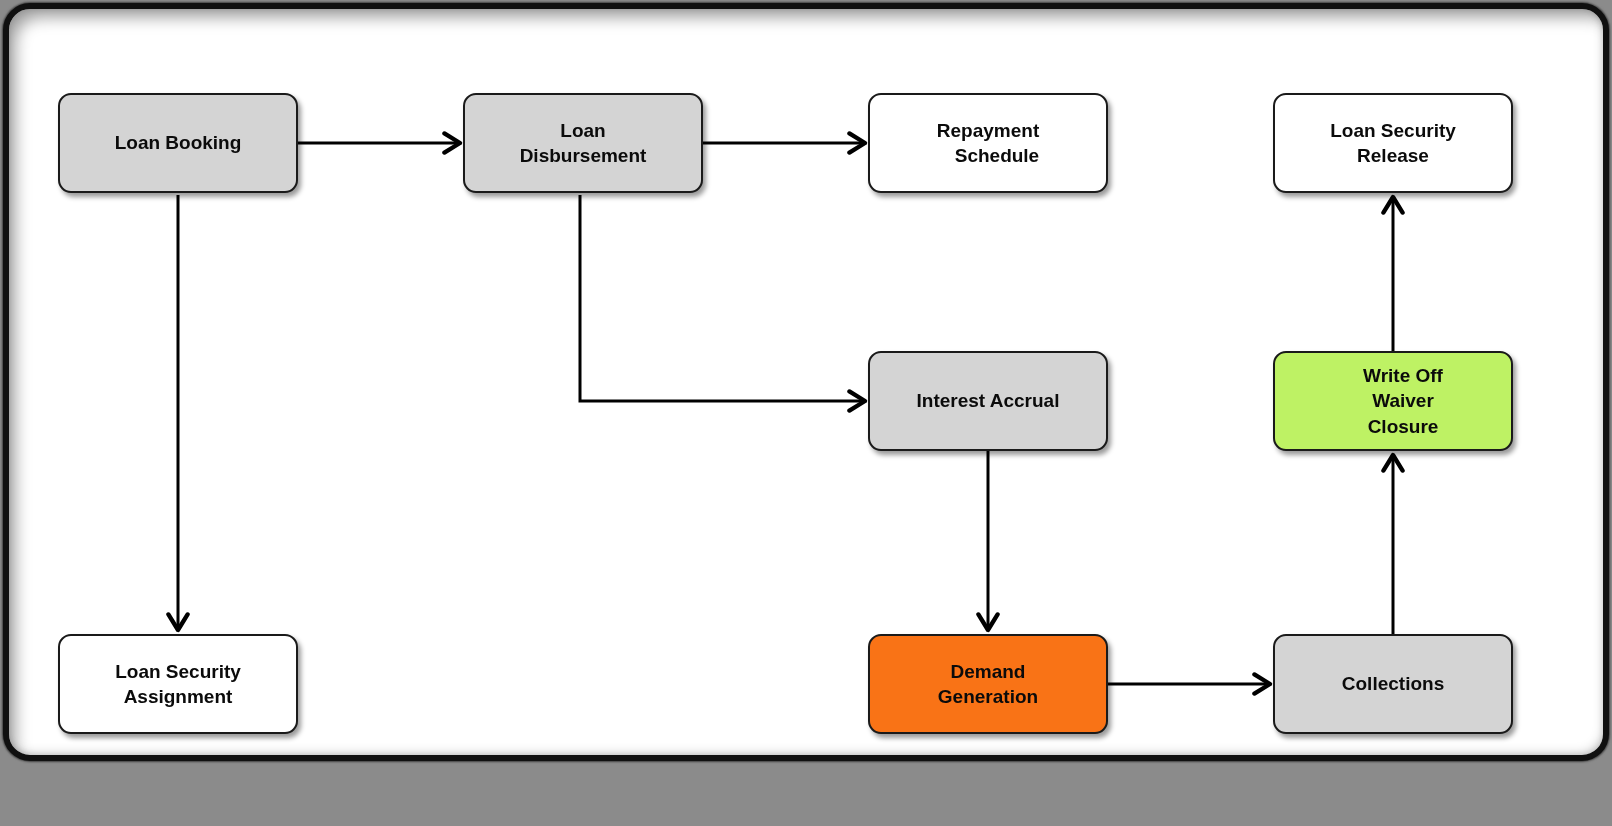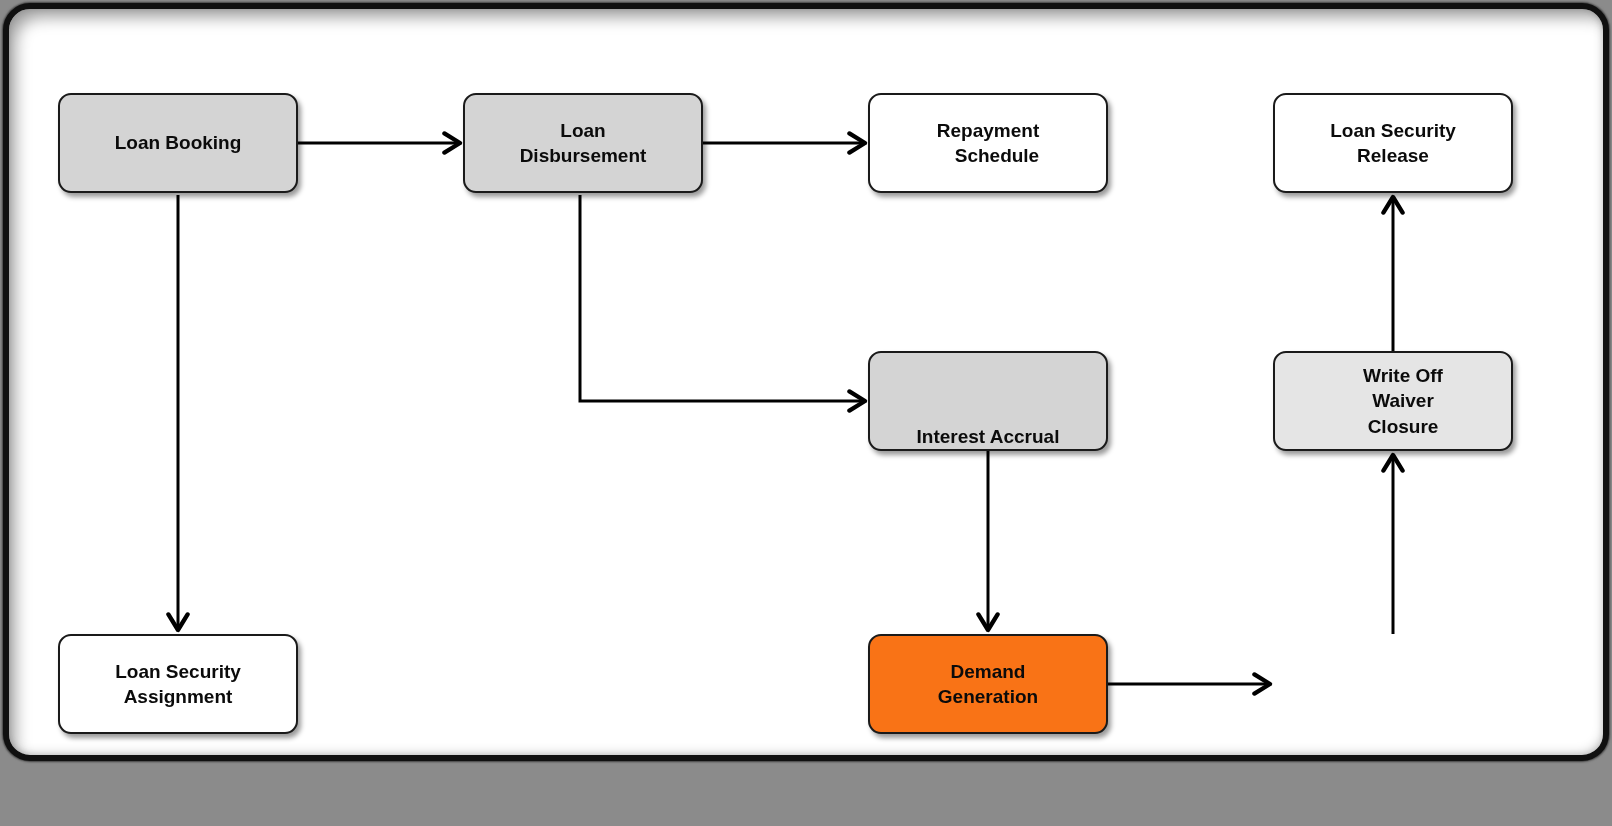--- a/index.html
+++ b/index.html
@@ -94,34 +94,37 @@
   <div class="node" style="left: 868px; top: 93px; background: rgb(255, 255, 255); text-align: right;">
     <span class="label">Repayment
 Schedule</span>
   </div>
 
   <div class="node" style="left: 1273px; top: 93px; background: rgb(255, 255, 255);">
     <span class="label">Loan Security
 Release</span>
   </div>
 
-  <div class="node" style="left: 868px; top: 351px; background: rgb(212, 212, 212); align-items: flex-end;">
+  <div class="node" style="left: 868px; top: 351px; background: rgb(212, 212, 212);">
     <span class="label">Interest Accrual</span>
   </div>
 
-  <div class="node" style="left: 1273px; top: 351px; background: #e5e5e5; padding-left: 20px;">
+  <div class="node" style="left: 1273px; top: 351px; background: #bef264; padding-left: 20px;">
     <span class="label">Write Off
 Waiver
 Closure</span>
   </div>
 
   <div class="node" style="left: 58px; top: 634px; background: rgb(255, 255, 255);">
     <span class="label">Loan Security
 Assignment</span>
   </div>
 
   <div class="node" style="left: 868px; top: 634px; background: #f97316;">
     <span class="label">Demand
 Generation</span>
   </div>
 
+  <div class="node" style="left: 1273px; top: 634px; background: rgb(212, 212, 212);">
+    <span class="label">Collections</span>
+  </div>
 
 </div>
 
 </body></html>

